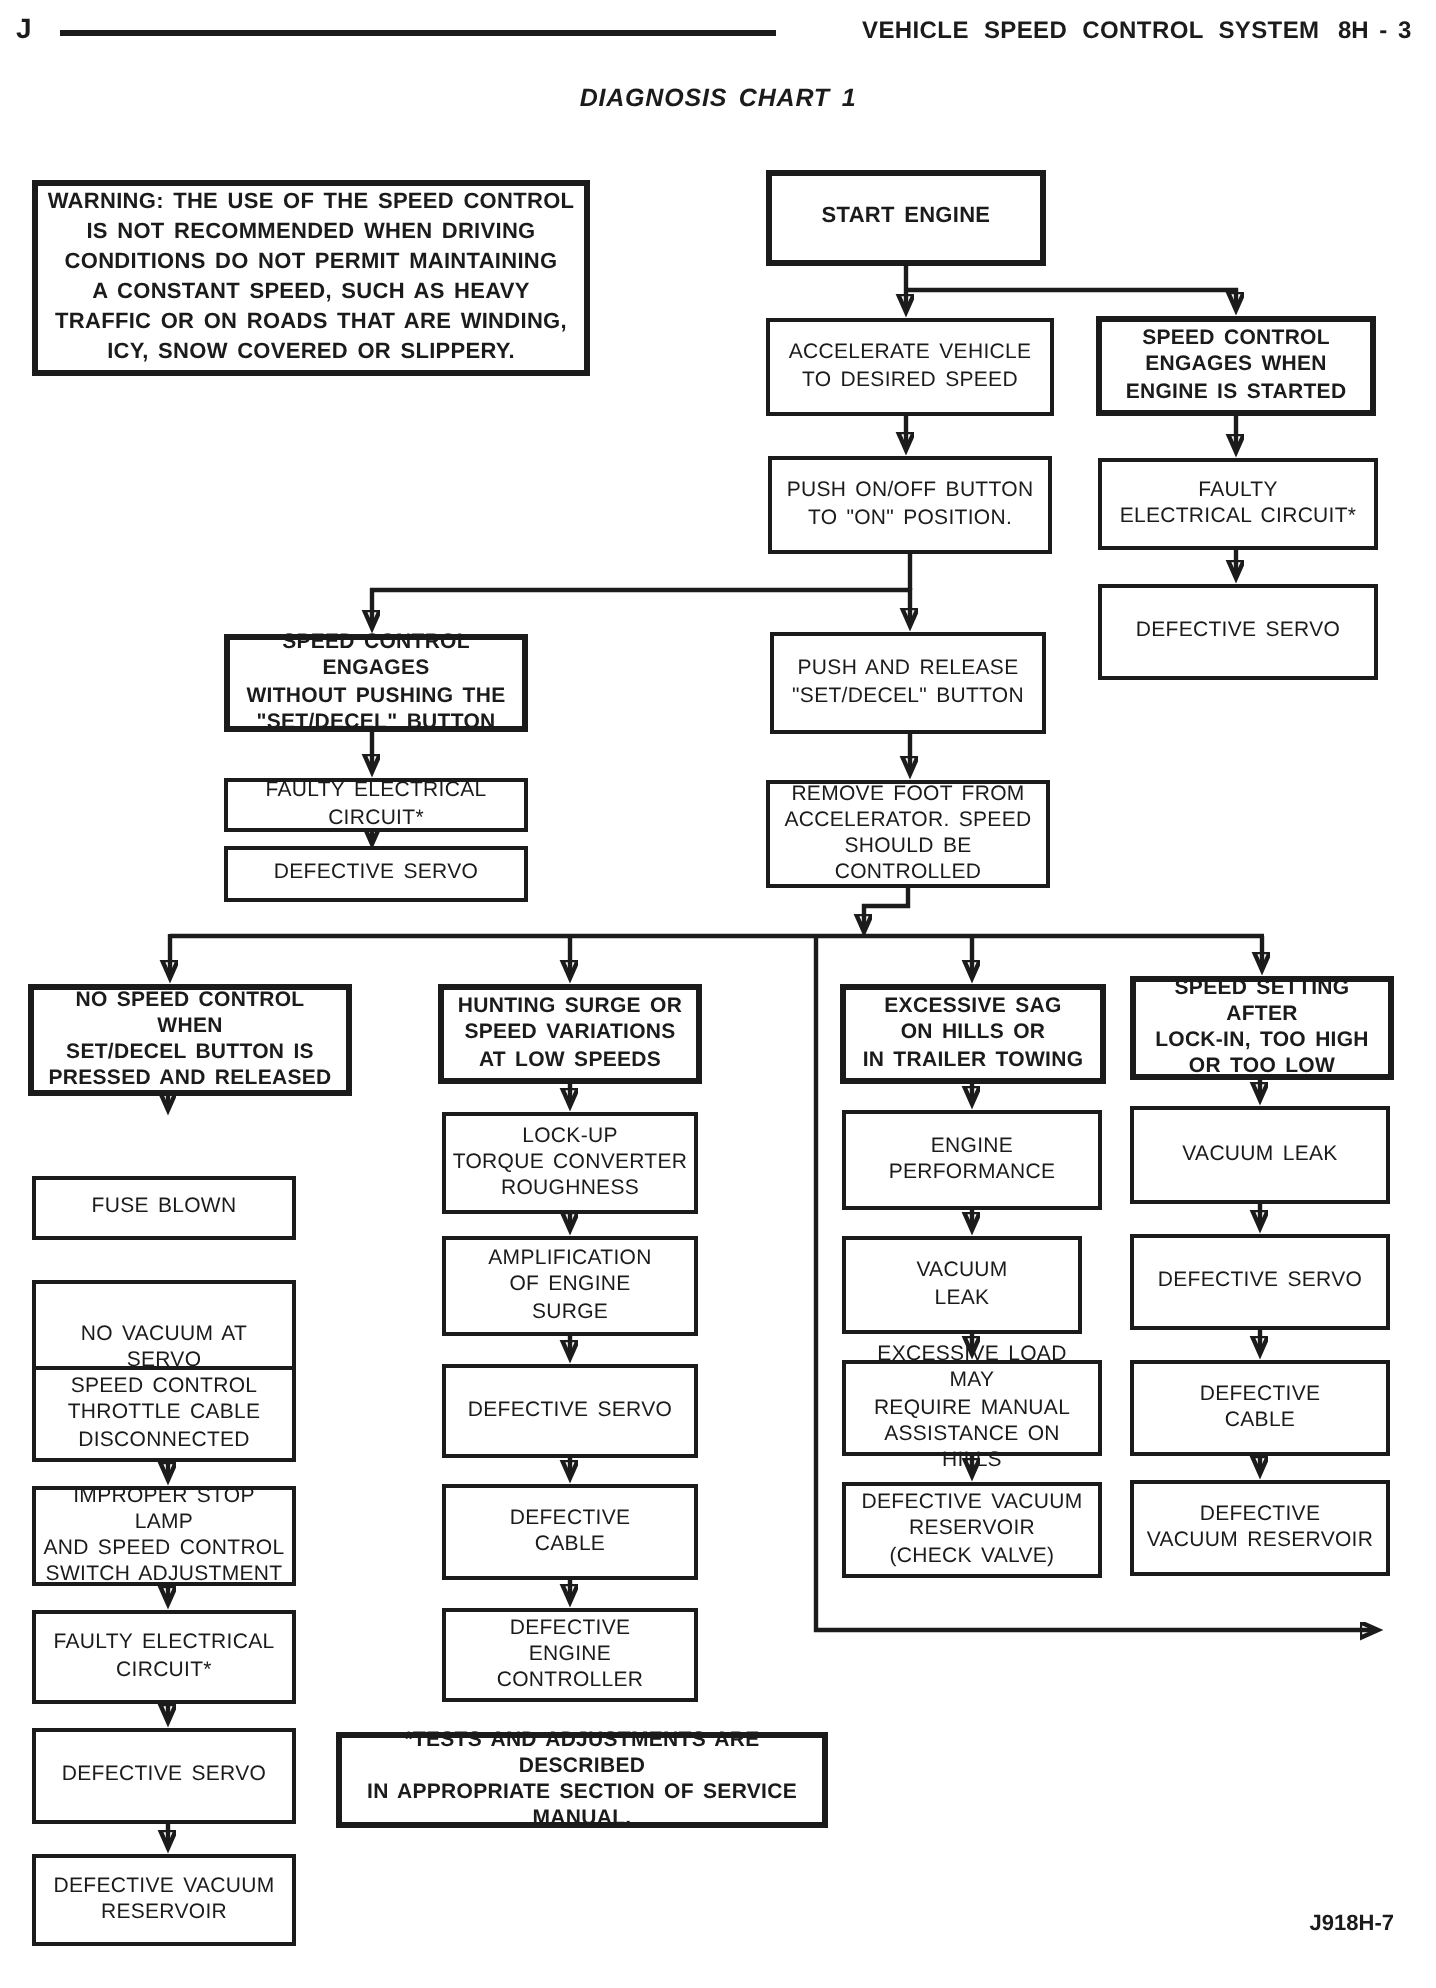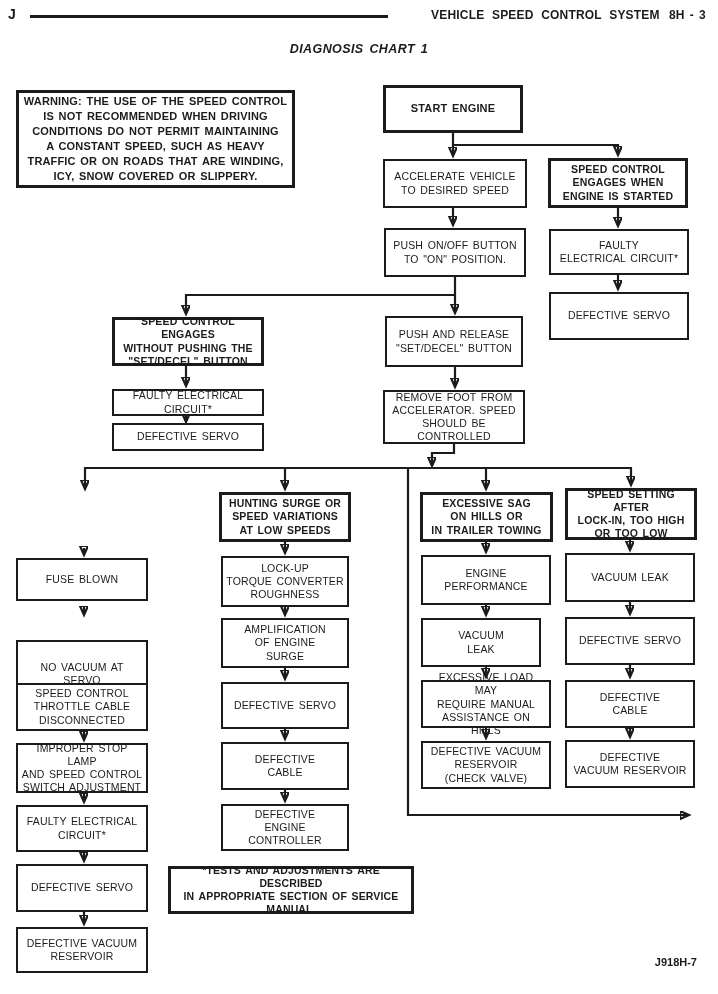--- a/index.html
+++ b/index.html
@@ -125,21 +125,24 @@
 "SET/DECEL" BUTTON</div>
   <div class="box" style="left:112px;top:389px;width:152px;height:27px">FAULTY ELECTRICAL CIRCUIT*</div>
   <div class="box" style="left:112px;top:423px;width:152px;height:28px">DEFECTIVE SERVO</div>
 
   <div class="box" style="left:385px;top:316px;width:138px;height:51px">PUSH AND RELEASE
 "SET/DECEL" BUTTON</div>
   <div class="box" style="left:383px;top:390px;width:142px;height:54px">REMOVE FOOT FROM
 ACCELERATOR. SPEED
 SHOULD BE CONTROLLED</div>
 
-  <div class="box" style="left:16px;top:558px;width:132px;height:43px">FUSE BLOWN</div>
+  <div class="box hbox" style="left:14px;top:492px;width:162px;height:56px">NO SPEED CONTROL WHEN
+SET/DECEL BUTTON IS
+PRESSED AND RELEASED</div>
+  <div class="box" style="left:16px;top:588px;width:132px;height:32px">FUSE BLOWN</div>
   <div class="box" style="left:16px;top:640px;width:132px;height:68px">NO VACUUM AT
 SERVO</div>
   <div class="box" style="left:16px;top:683px;width:132px;height:48px">SPEED CONTROL
 THROTTLE CABLE
 DISCONNECTED</div>
   <div class="box" style="left:16px;top:743px;width:132px;height:50px">IMPROPER STOP LAMP
 AND SPEED CONTROL
 SWITCH ADJUSTMENT</div>
   <div class="box" style="left:16px;top:805px;width:132px;height:47px">FAULTY ELECTRICAL
 CIRCUIT*</div>

